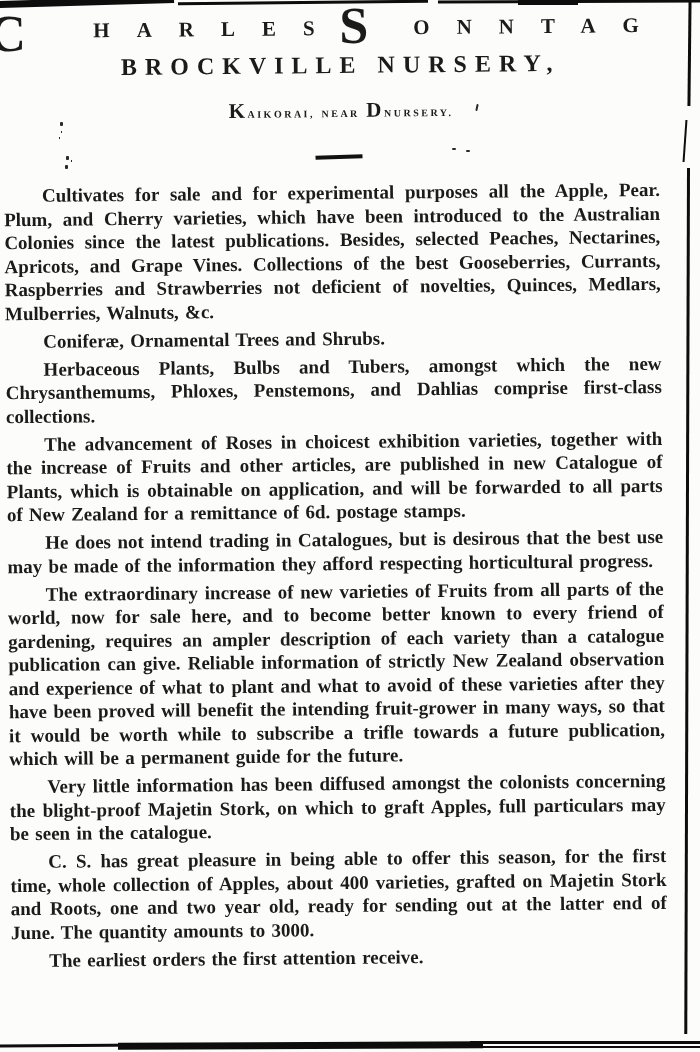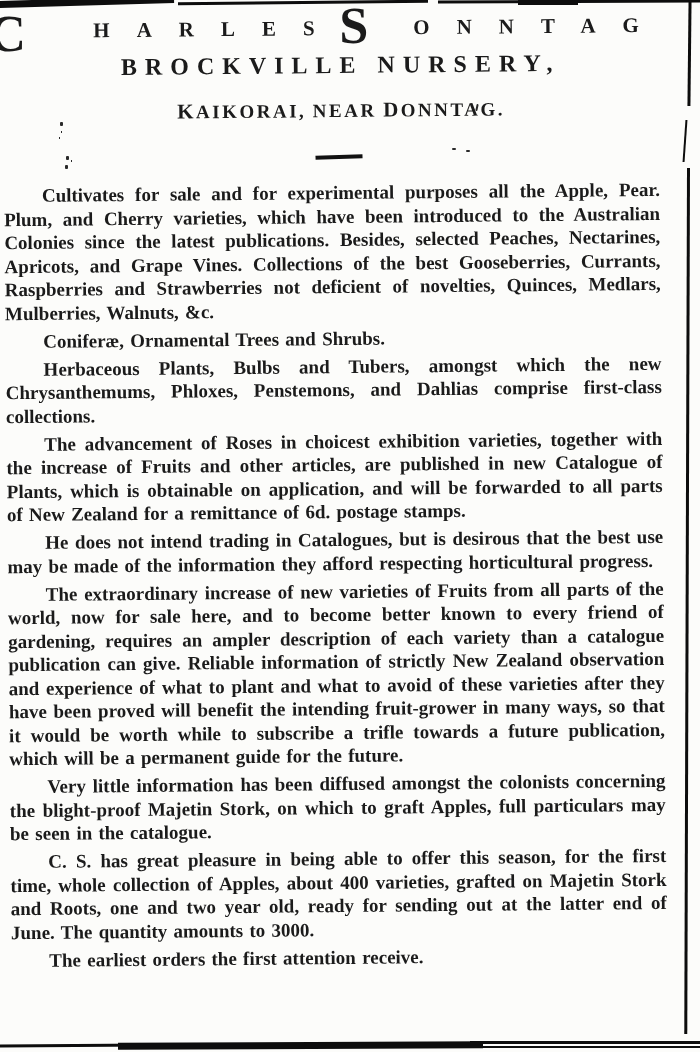--- a/index.html
+++ b/index.html
@@ -45,21 +45,21 @@
   .caps-onntag{left:418px;}
   .business-name{
     position:absolute;left:0;top:52px;width:690px;
     text-align:center;font-size:24px;font-weight:bold;letter-spacing:8px;white-space:nowrap;
   }
   .location-line{
     position:absolute;left:0;top:98px;width:690px;
     text-align:center;font-weight:bold;letter-spacing:2.5px;white-space:nowrap;
   }
   .loc-big{font-size:21px;}
-  .loc-small{font-size:19px;font-family:Liberation Serif, serif;}
+  .loc-small{font-size:10px;font-family:Liberation Serif, serif;}
   .divider-rule{position:absolute;left:319px;top:155px;width:47px;height:4px;background:#111;transform:rotate(-1.5deg);}
   .body-text{
     position:absolute;left:7px;top:181px;width:656px;
     font-size:19px;line-height:23.5px;font-weight:bold;
     text-align:justify;word-spacing:1.5px;
   }
   .body-text p{margin:0 0 4.5px 0;text-indent:38px;}
 </style>
 </head>
 <body>
@@ -90,21 +90,21 @@
         <span class="spaced-caps caps-harles">HARLES</span>
         <span class="initial initial-s">S</span>
         <span class="spaced-caps caps-onntag">ONNTAG</span>
       </div>
 
       <div class="business-name">BROCKVILLE NURSERY,</div>
 
       <div class="location-line">
         <span class="loc-big">K</span><span class="loc-small">AIKORAI,</span>
         <span class="loc-small">NEAR</span>
-        <span class="loc-big">D</span><span class="loc-small">ONNTAG.</span>
+        <span class="loc-big">D</span><span class="loc-small">NURSERY.</span>
       </div>
 
       <div class="divider-rule"></div>
     </header>
 
     <main class="body-text">
       <p>Cultivates for sale and for experimental purposes all the Apple, Pear. Plum, and Cherry varieties, which have been introduced to the Australian Colonies since the latest publications. Besides, selected Peaches, Nectarines, Apricots, and Grape Vines. Collections of the best Gooseberries, Currants, Raspberries and Strawberries not deficient of novelties, Quinces, Medlars, Mulberries, Walnuts, &amp;c.</p>
       <p>Coniferæ, Ornamental Trees and Shrubs.</p>
       <p>Herbaceous Plants, Bulbs and Tubers, amongst which the new Chrysanthemums, Phloxes, Penstemons, and Dahlias comprise first-class collections.</p>
       <p>The advancement of Roses in choicest exhibition varieties, together with the increase of Fruits and other articles, are published in new Catalogue of Plants, which is obtainable on application, and will be forwarded to all parts of New Zealand for a remittance of 6d. postage stamps.</p>

